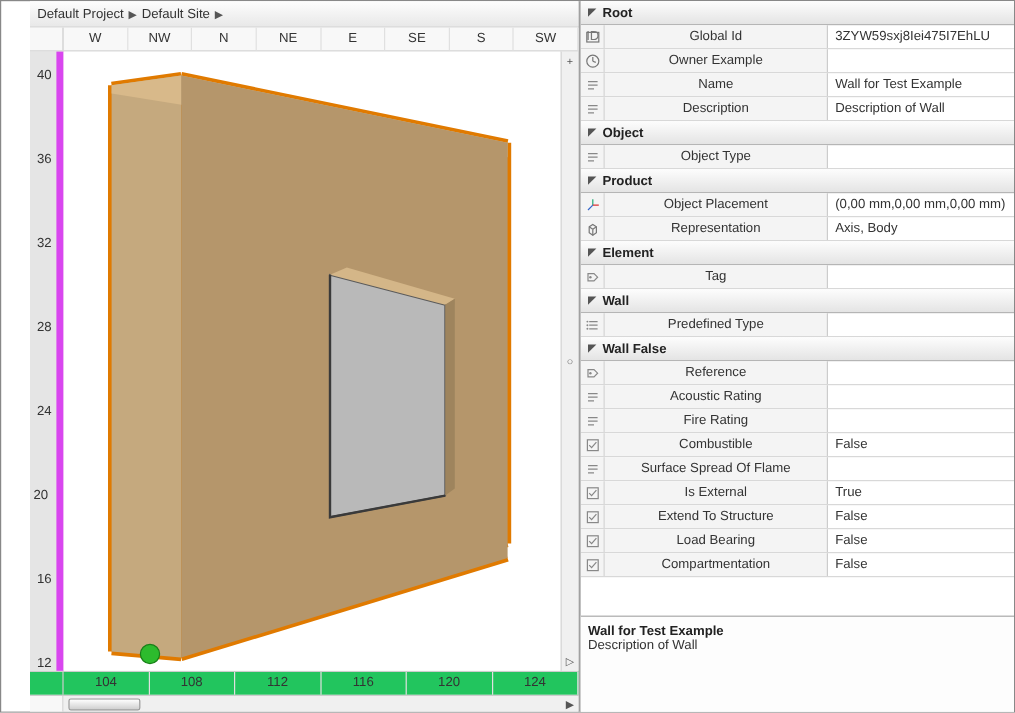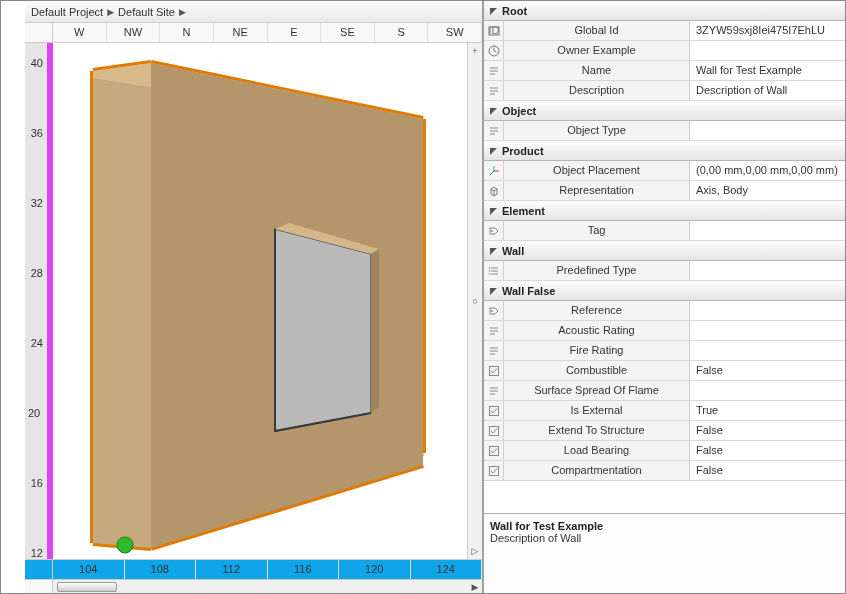--- a/index.html
+++ b/index.html
@@ -10,21 +10,21 @@
   .breadcrumb span { color: #333; }
   .breadcrumb .sep { margin: 0 4px; color: #555; font-size: 9px; }
   .compass { height: 20px; background: #f8f8f8; border-bottom: 1px solid #ccc; display: flex; align-items: stretch; }
   .compass .corner { width: 28px; border-right: 1px solid #ccc; }
   .compass .labels { flex: 1; display: flex; }
   .compass .labels div { flex: 1; text-align: center; line-height: 19px; color: #333; border-right: 1px solid #e0e0e0; }
   .vmain { flex: 1; display: flex; position: relative; }
   .vruler { width: 28px; background: #e5e5e5; border-right: 6px solid #d946ef; display: flex; flex-direction: column; position: relative; }
   .vruler .tick { position: absolute; left: 0; right: 4px; text-align: right; color: #333; transform: translateY(-50%); }
   .canvas { flex: 1; background: #fff; position: relative; overflow: hidden; }
-  .hruler { height: 20px; background: #0ea5e9; border-top: 1px solid #ccc; display: flex; }
+  .hruler { height: 20px; background: #22c55e; border-top: 1px solid #ccc; display: flex; }
   .hruler .corner { width: 28px; border-right: 1px solid #ccc; }
   .hruler .labels { flex: 1; display: flex; }
   .hruler .labels div { flex: 1; text-align: center; line-height: 19px; color: #333; border-right: 1px solid #e0e0e0; }
   .vscroll { width: 15px; background: #f0f0f0; border-left: 1px solid #ccc; display:flex; flex-direction:column; justify-content:space-between; align-items:center; padding:2px 0;}
   .vscroll .btn { width:12px; height:12px; color:#555; font-size:9px; text-align:center; line-height:12px;}
   .hscroll-row { height: 14px; display:flex; border-top:1px solid #ccc;}
   .hscroll-row .corner { width:28px; background:#f8f8f8; border-right:1px solid #ccc;}
   .hscroll { flex:1; background:#f0f0f0; display:flex; align-items:center;}
   .hscroll .thumb { width:60px; height:10px; margin-left:4px; background:linear-gradient(#fefefe,#d0d0d0); border:1px solid #999; border-radius:2px;}
   .hscroll .end { width:14px; text-align:center; color:#555; font-size:9px;}

